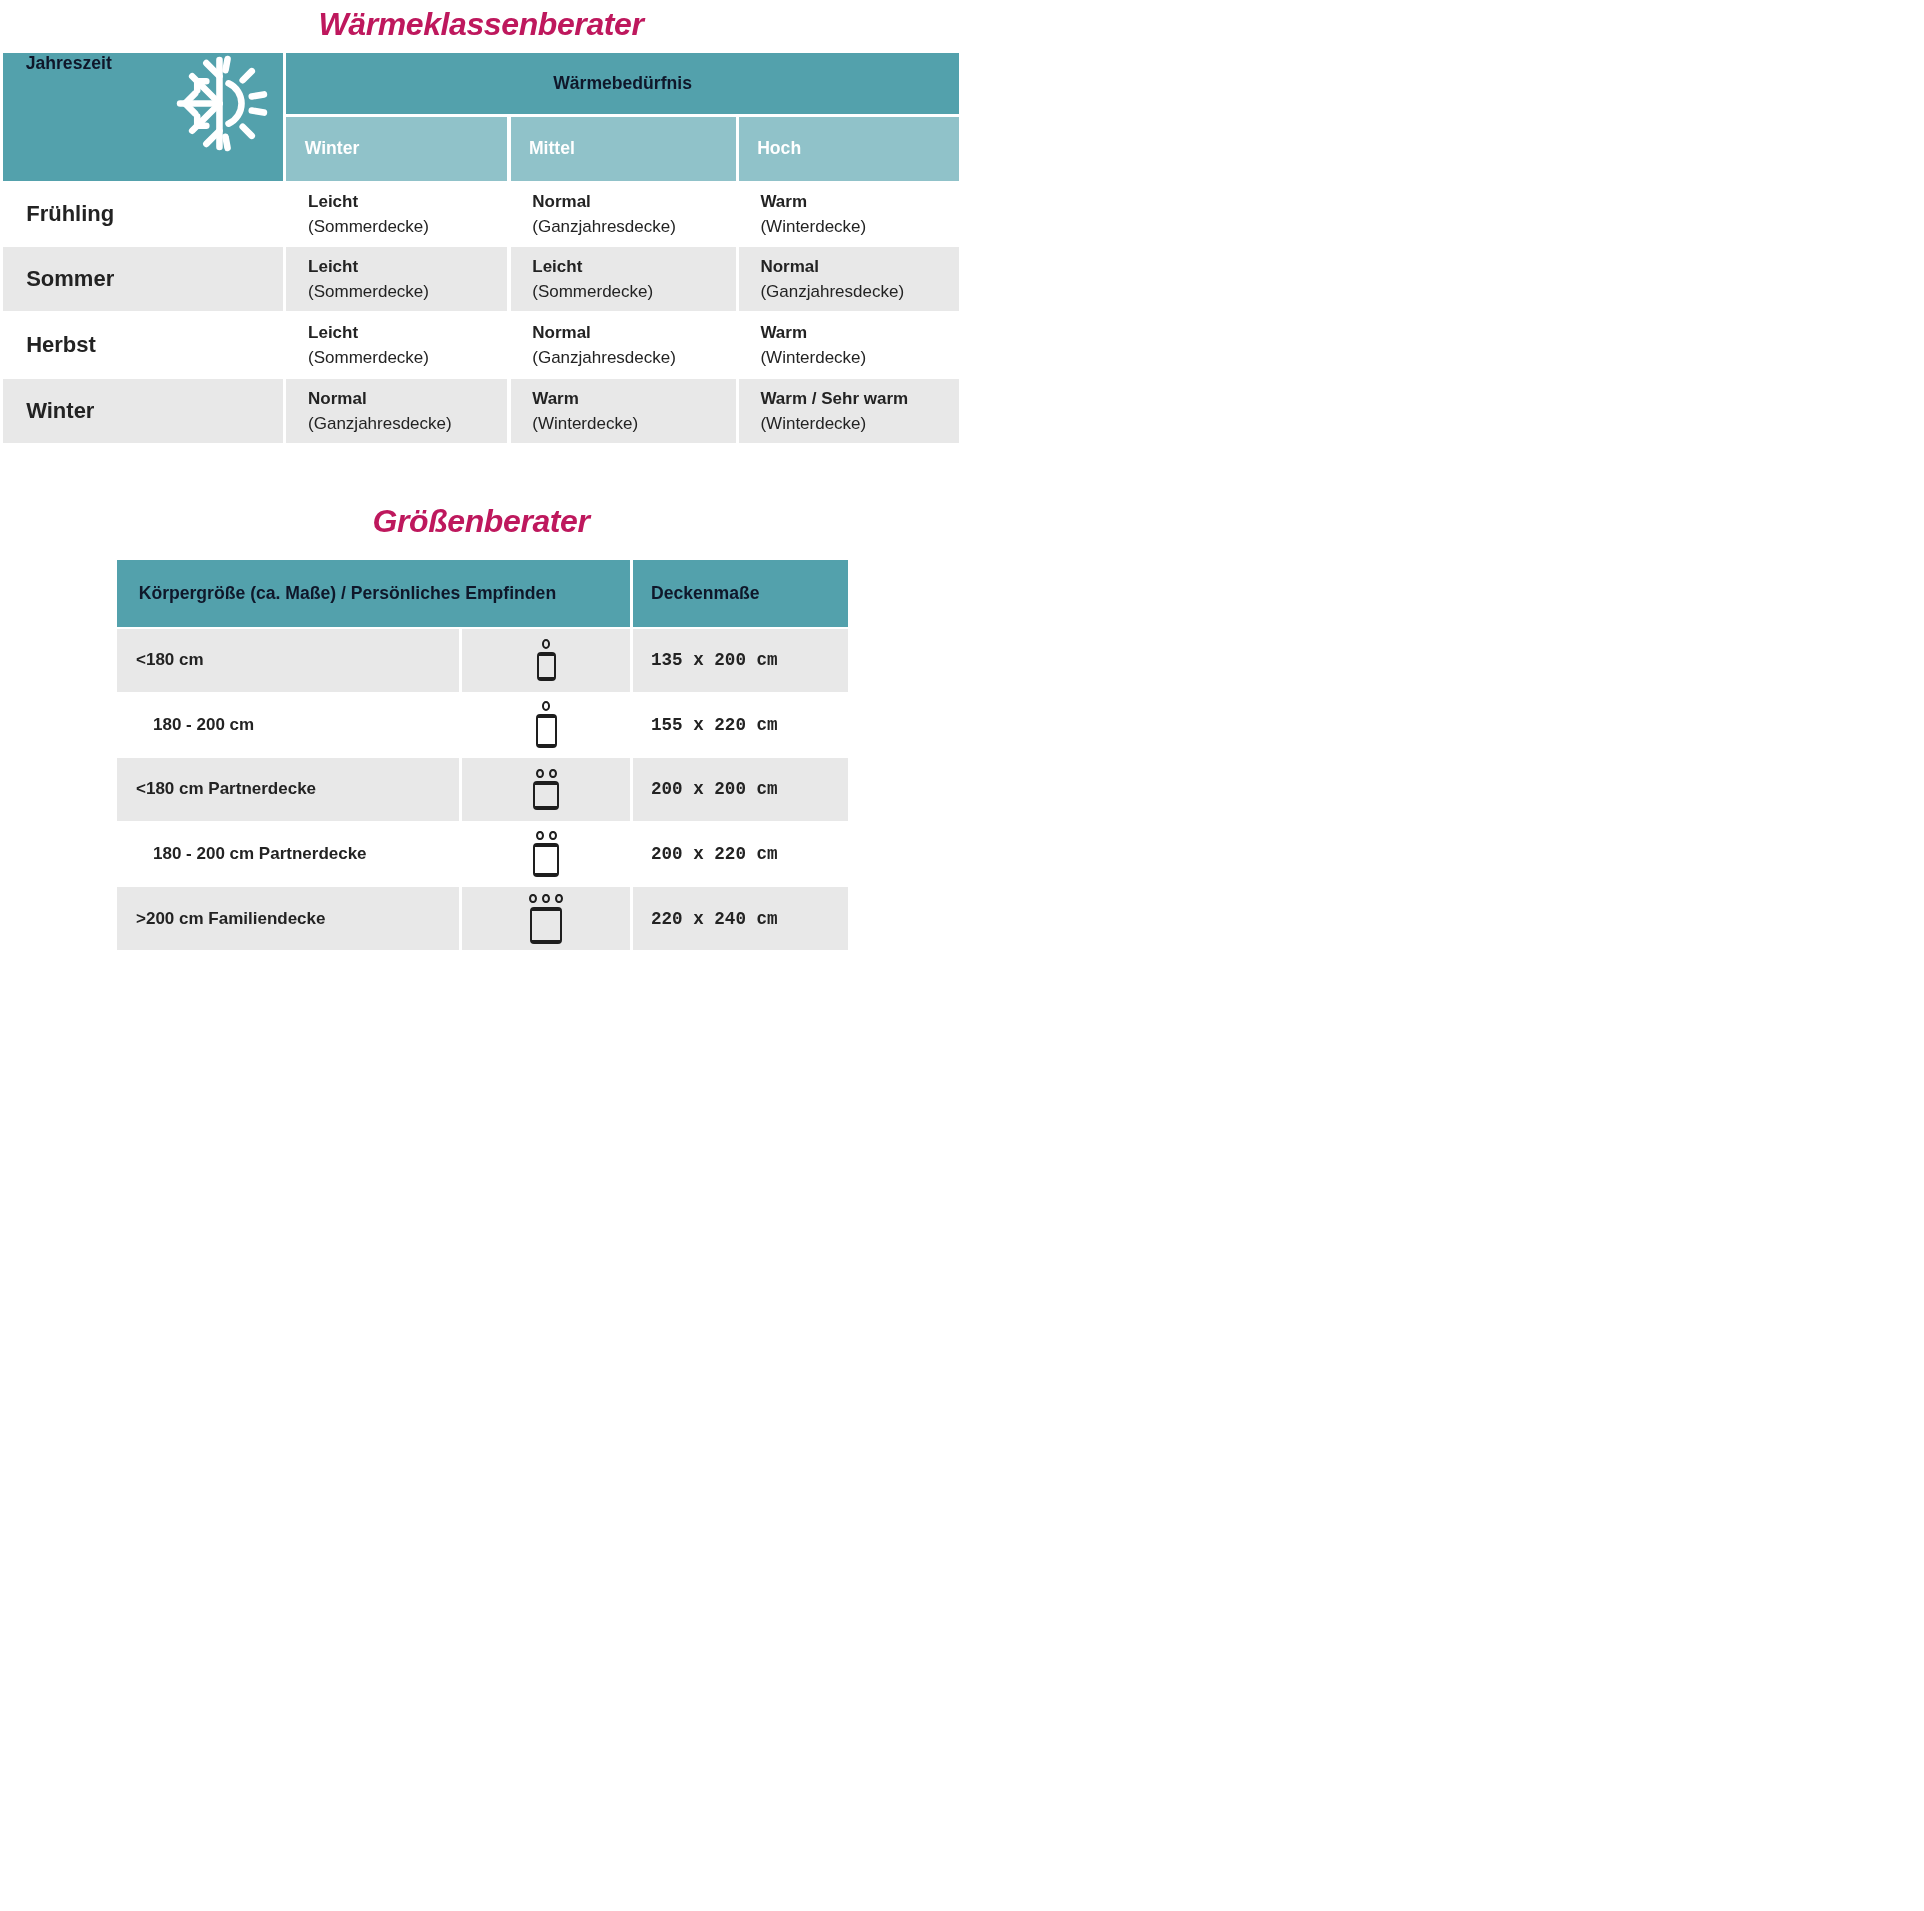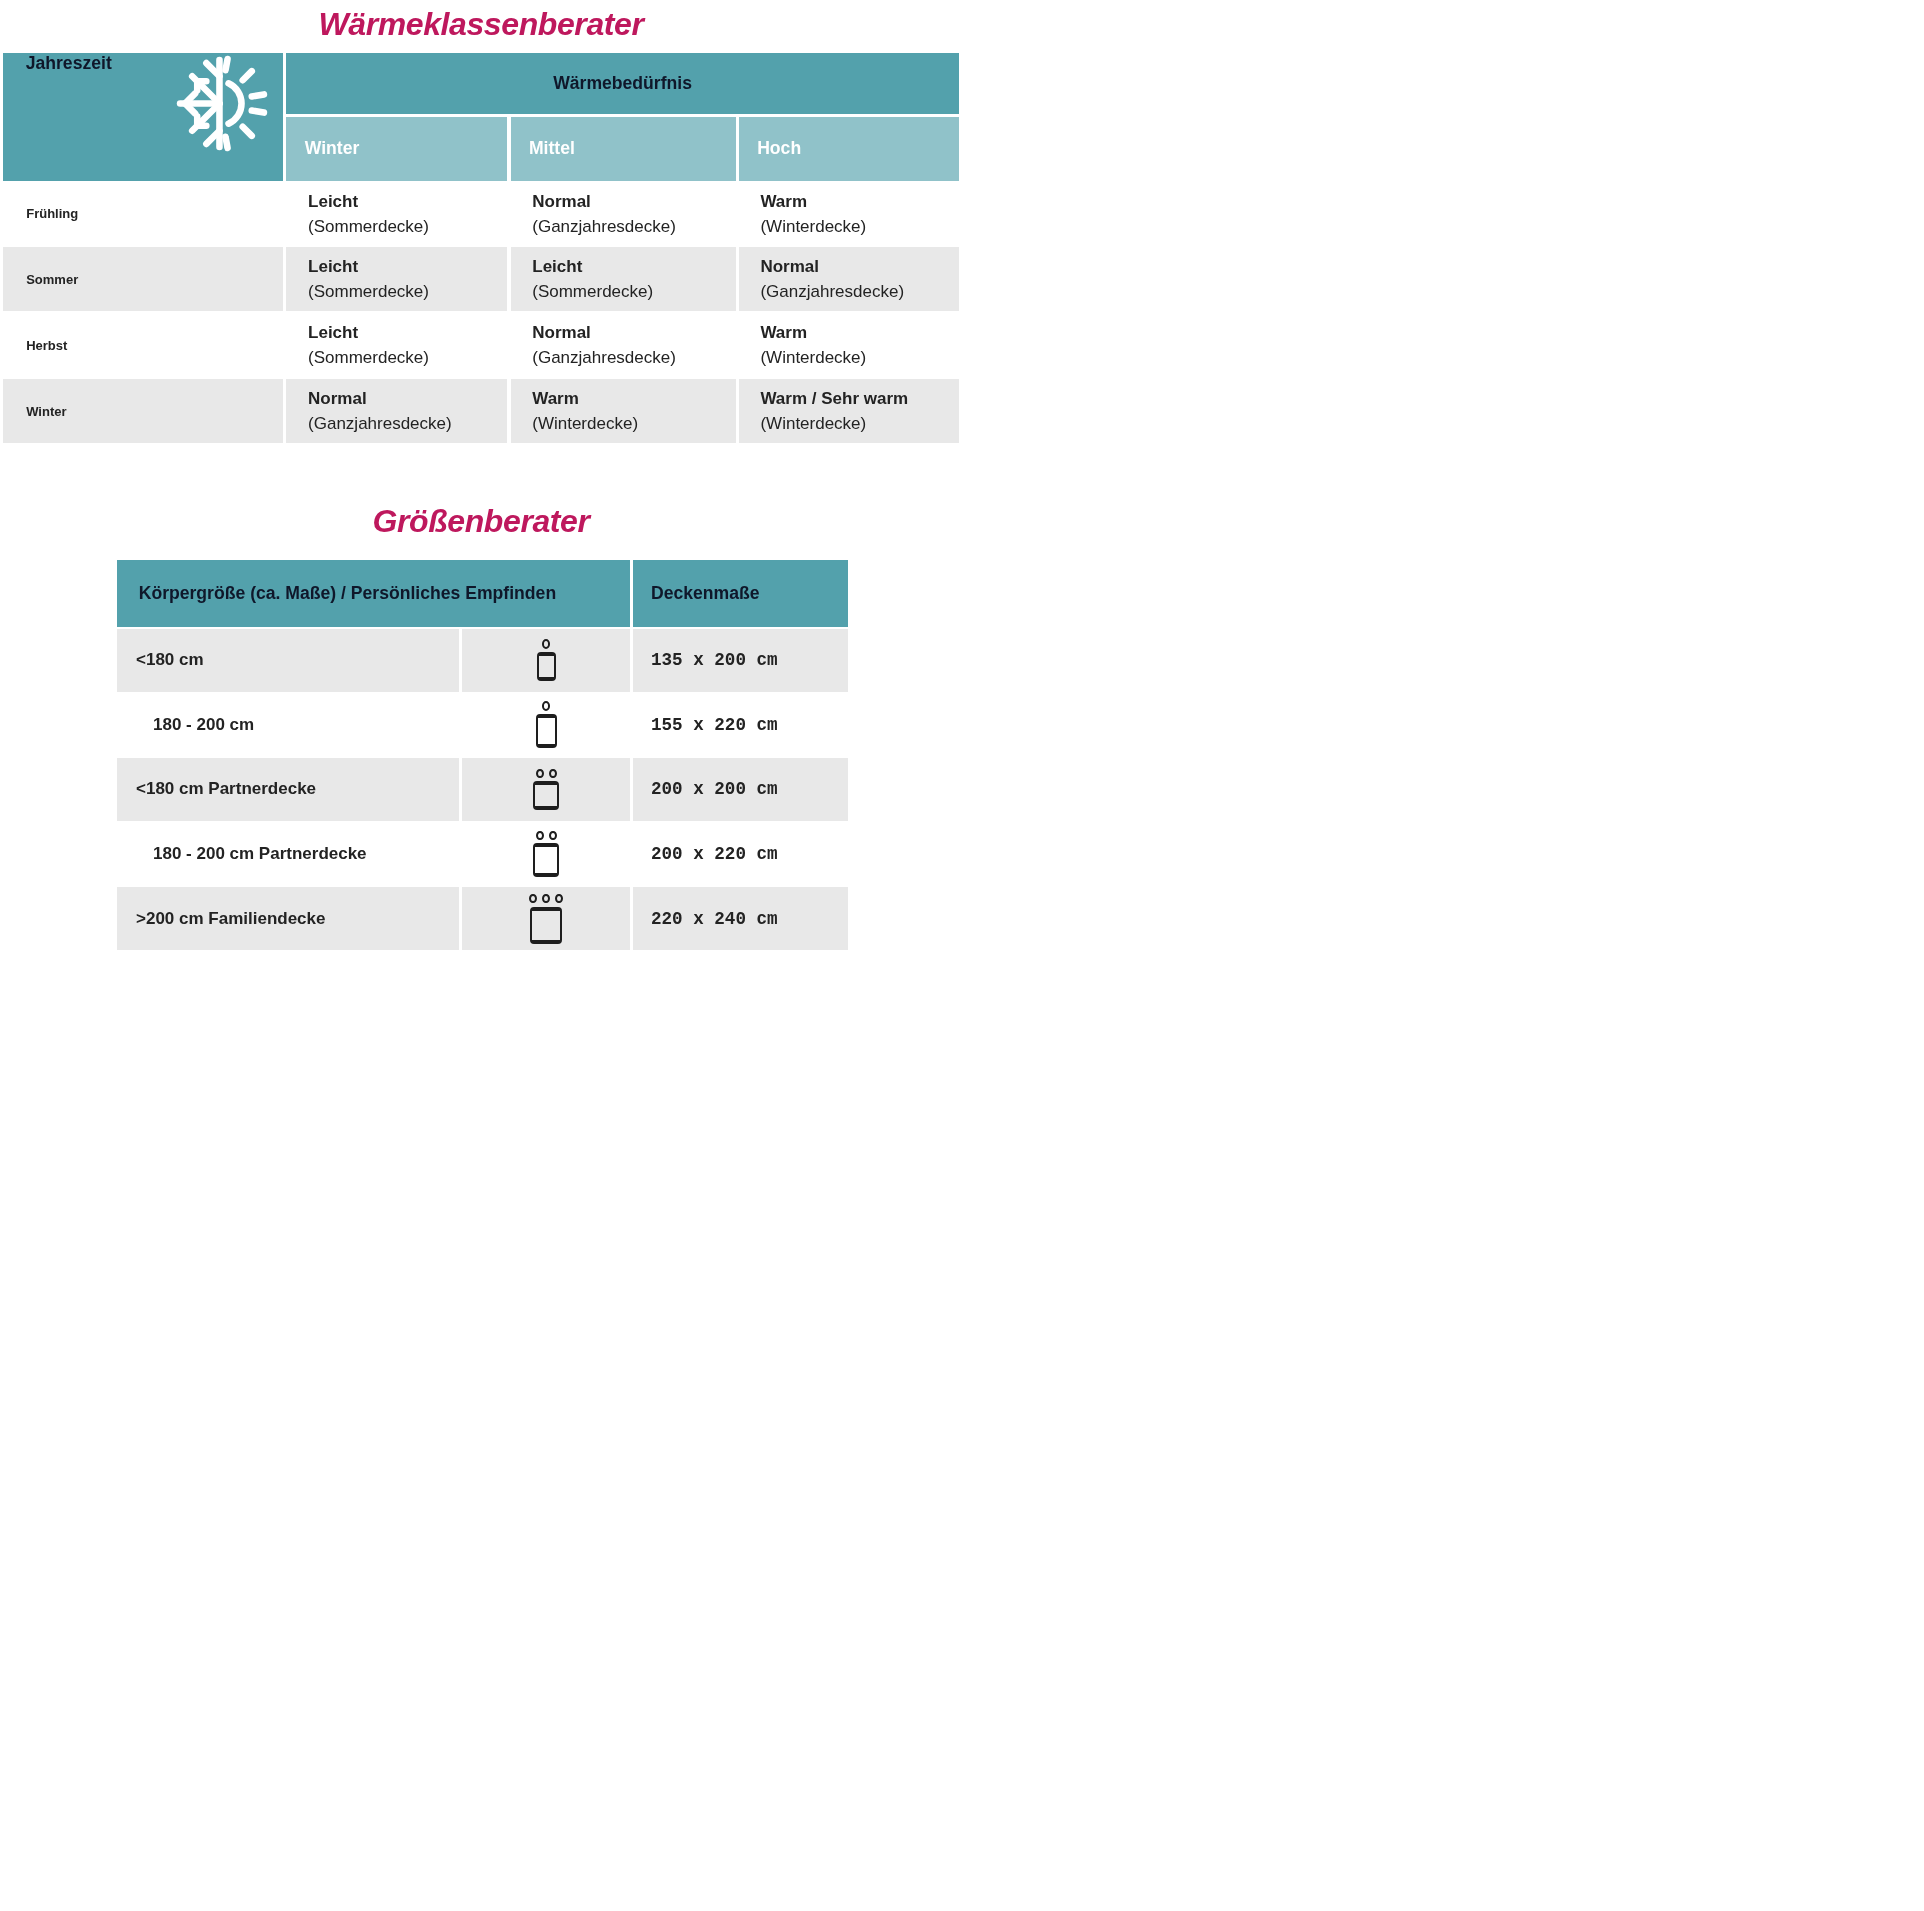--- a/index.html
+++ b/index.html
@@ -23,21 +23,21 @@
     grid-template-rows:61px 64px 62px 64px 63px 64px;
     gap:2.4px 3.2px;
     margin:0 3.2px;
   }
   .hdr{ background:#53a1ac; color:#0f172a; font-weight:bold; font-size:17.6px; }
   .subhdr{ background:#90c2c9; color:#fff; font-weight:bold; font-size:17.6px;
            align-items:center; padding-left:18.4px; }
   .season-head{ grid-row:1/3; grid-column:1; align-items:flex-start;
                 justify-content:space-between; padding:0 9.6px 0 22.5px; }
   .need-head{ grid-row:1; grid-column:2/5; align-items:center; justify-content:center; }
-  .season{ font-weight:bold; font-size:13px; align-items:center; padding-left:23px; }
+  .season{ font-weight:bold; font-size:22px; align-items:center; padding-left:23px; }
   .wcell{ flex-direction:column; justify-content:center; padding-left:21.7px;
           font-size:17px; line-height:25px; }
   .wcell .l1{ font-weight:bold; }
 
   .sf-icon{ flex:0 0 auto; }
 
   
   .grid2{
     display:grid;
     grid-template-columns:342px 168px 215px;

